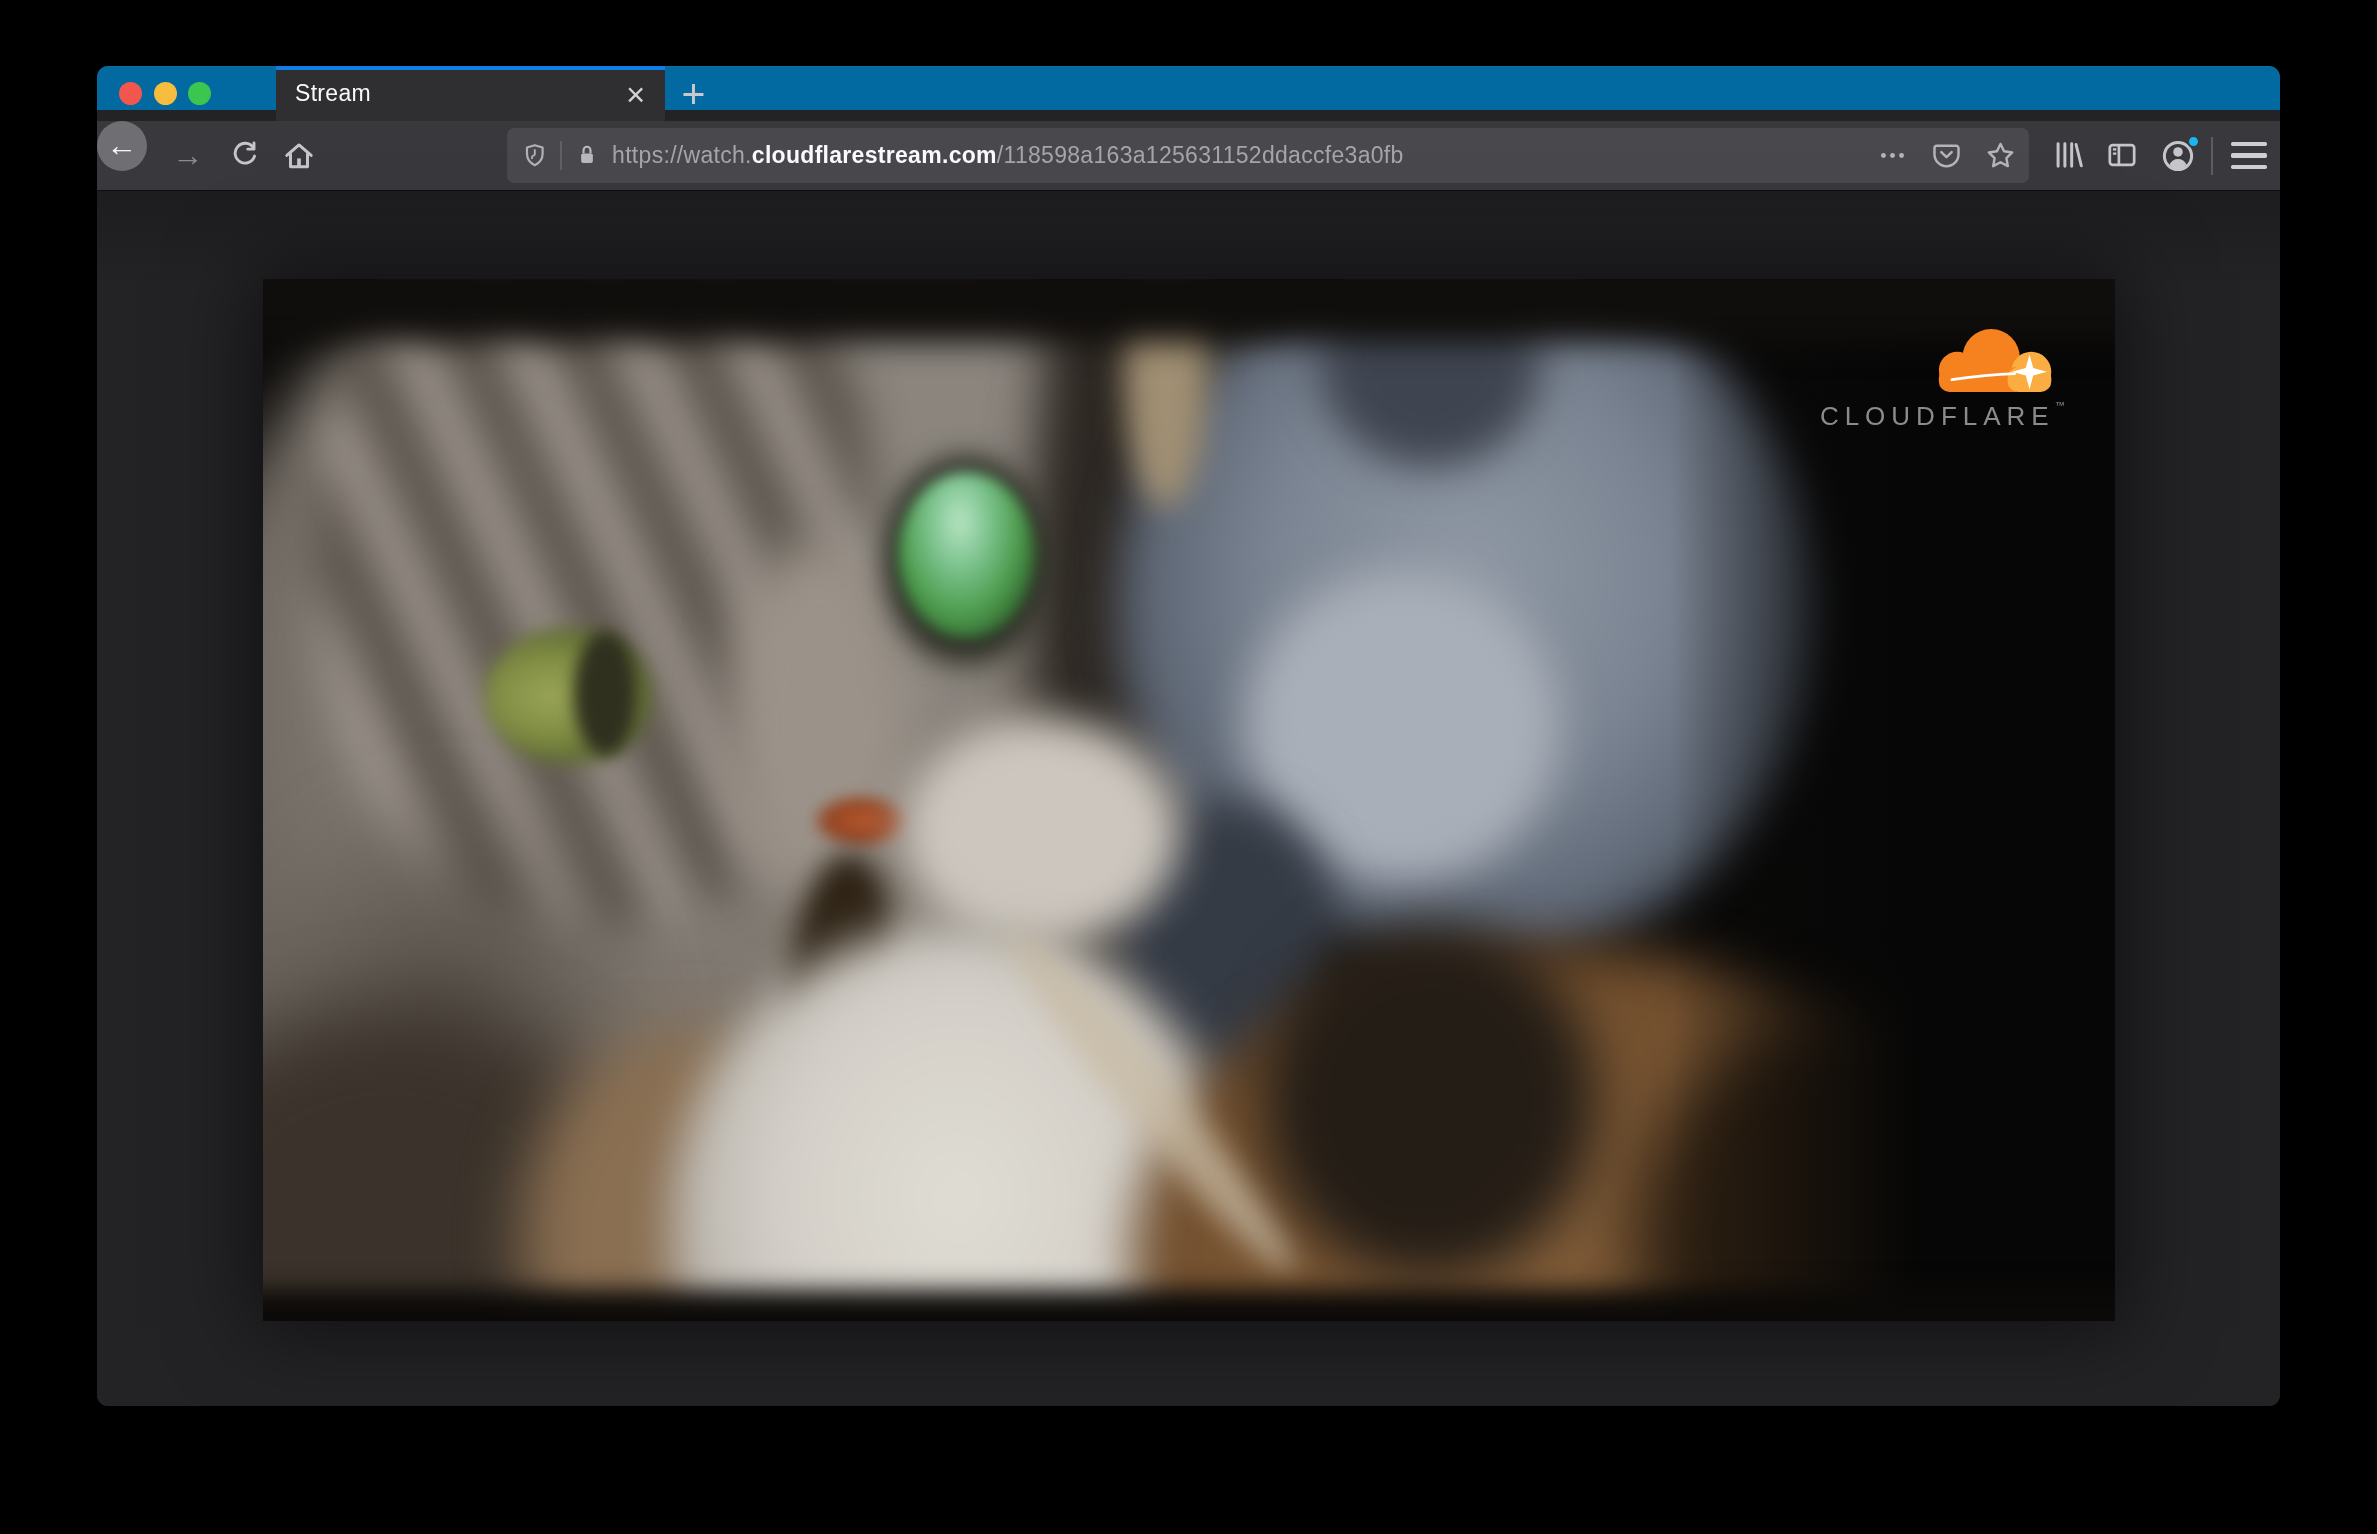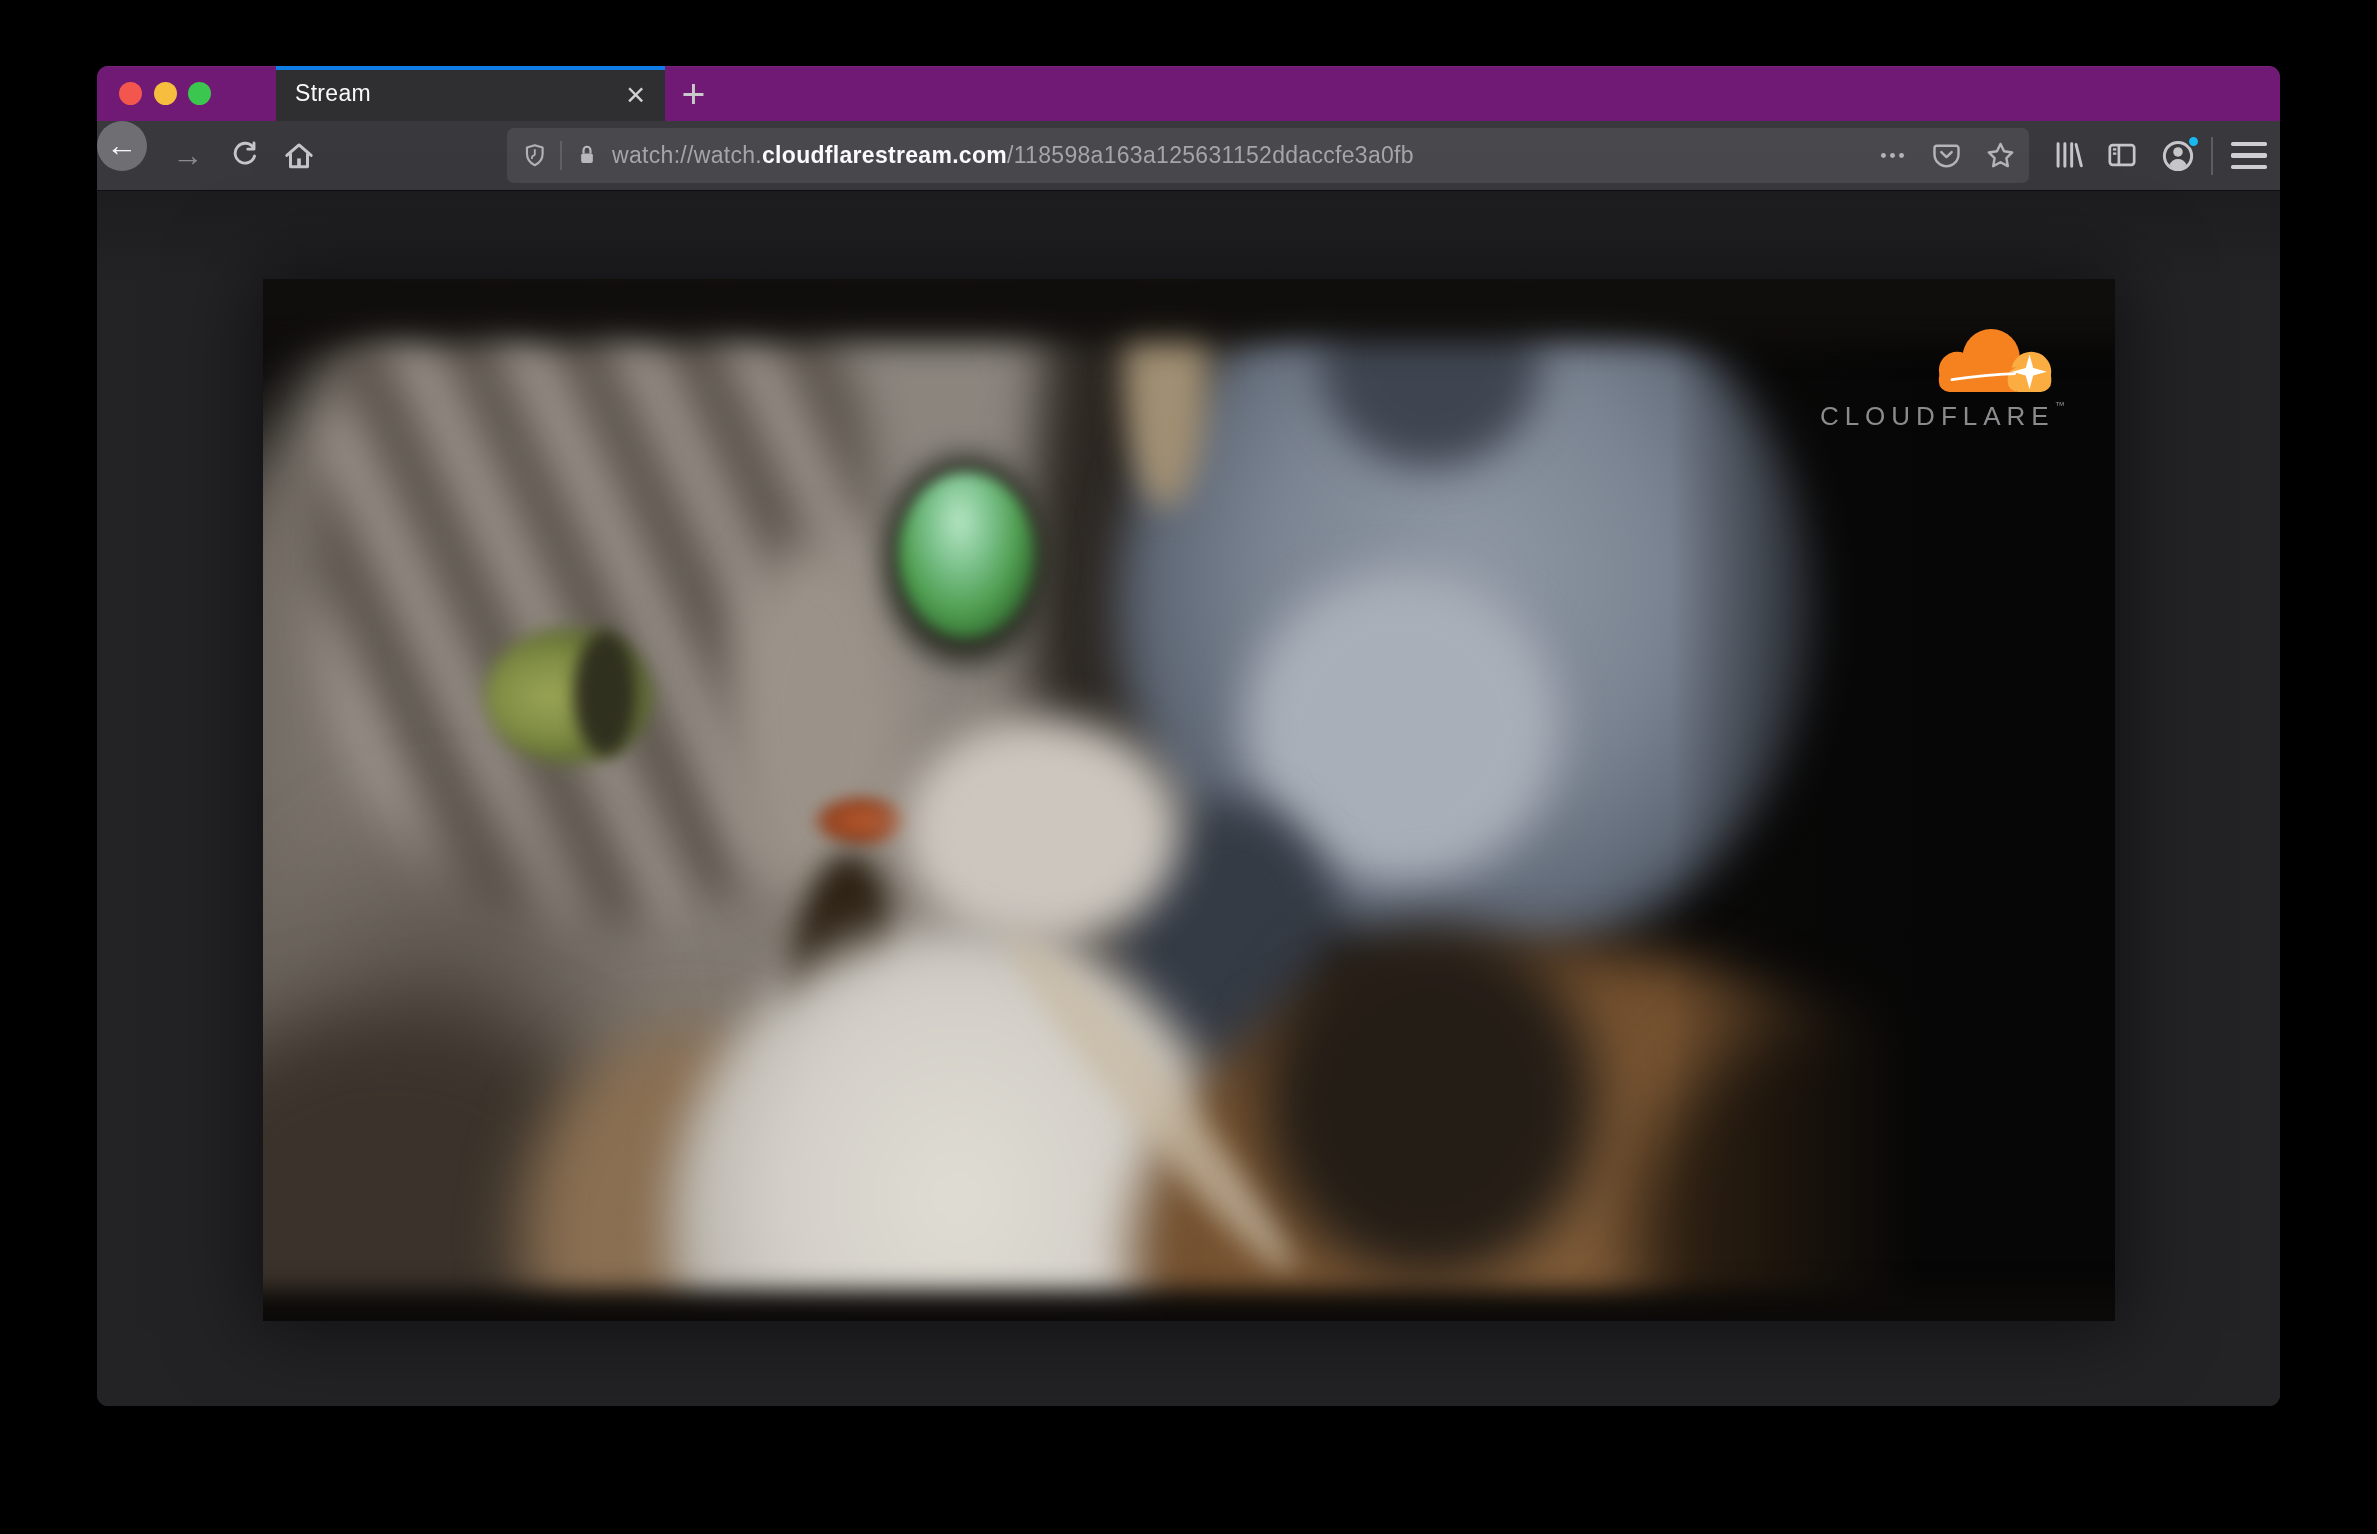--- a/index.html
+++ b/index.html
@@ -6,21 +6,21 @@
   html,body { width:2377px; height:1534px; background:#000; overflow:hidden;
               font-family:"Liberation Sans", "DejaVu Sans", sans-serif; }
   .stage { position:absolute; inset:0; background:#000; }
 
   
   .window { position:absolute; left:97px; top:66px; width:2183px; height:1340px;
             border-radius:11.2px; overflow:hidden; background:#232326;
             box-shadow:0 34px 103px rgba(0,0,0,.65); }
 
   
-  .tabbar { position:absolute; top:0; left:0; right:0; height:55px; background:#701a75;
+  .tabbar { position:absolute; top:0; left:0; right:0; height:44px; background:#0369a1;
             box-shadow:inset 0 0.9px 0 rgba(255,255,255,.05); }
   .traffic { position:absolute; left:22.4px; top:0; height:55px; display:flex; align-items:center; gap:11.2px; }
   .light { width:23px; height:23px; border-radius:50%; }
   .tab { position:absolute; left:179px; top:0; width:389px; height:55px; background:#2f2f32;
          display:flex; align-items:center; }
   .tab-accent { position:absolute; top:0; left:0; right:0; height:4.3px; }
   .tab-title { margin-left:19px; font-size:23px; color:#f9f9fa; letter-spacing:0.3px; }
   .tab-close { position:absolute; right:10.3px; top:0; height:55px; width:38px; display:flex;
                align-items:center; justify-content:center; font-size:33px; color:#d2d2d5;
                font-weight:400; padding-top:3.4px; }
@@ -169,21 +169,21 @@
           </svg>
         </span>
         <span class="ub-div"></span>
         <span style="width:26px;height:26px;flex:none">
           <svg class="ic" viewBox="0 0 24 24">
             <path d="M8.8 10.5 V7.6 a3.2 3.2 0 0 1 6.4 0 V10.5" fill="none" stroke="#b9b9bd" stroke-width="2"></path>
             <rect x="6.6" y="10.5" width="10.8" height="8.8" rx="1.8" fill="#b9b9bd"></rect>
           </svg>
         </span>
         <span class="url">
-          <span class="dim">watch://watch.</span><span class="host">cloudflarestream.com</span><span class="dim">/118598a163a125631152ddaccfe3a0fb</span>
+          <span class="dim">https://watch.</span><span class="host">cloudflarestream.com</span><span class="dim">/118598a163a125631152ddaccfe3a0fb</span>
         </span>
         <span class="ub-right">
           <span style="width:31px;height:31px">
             <svg class="ic" viewBox="0 0 24 24">
               <circle cx="5" cy="12" r="1.9" fill="#b5b5b9"></circle>
               <circle cx="12" cy="12" r="1.9" fill="#b5b5b9"></circle>
               <circle cx="19" cy="12" r="1.9" fill="#b5b5b9"></circle>
             </svg>
           </span>
           <span style="width:31px;height:31px">

